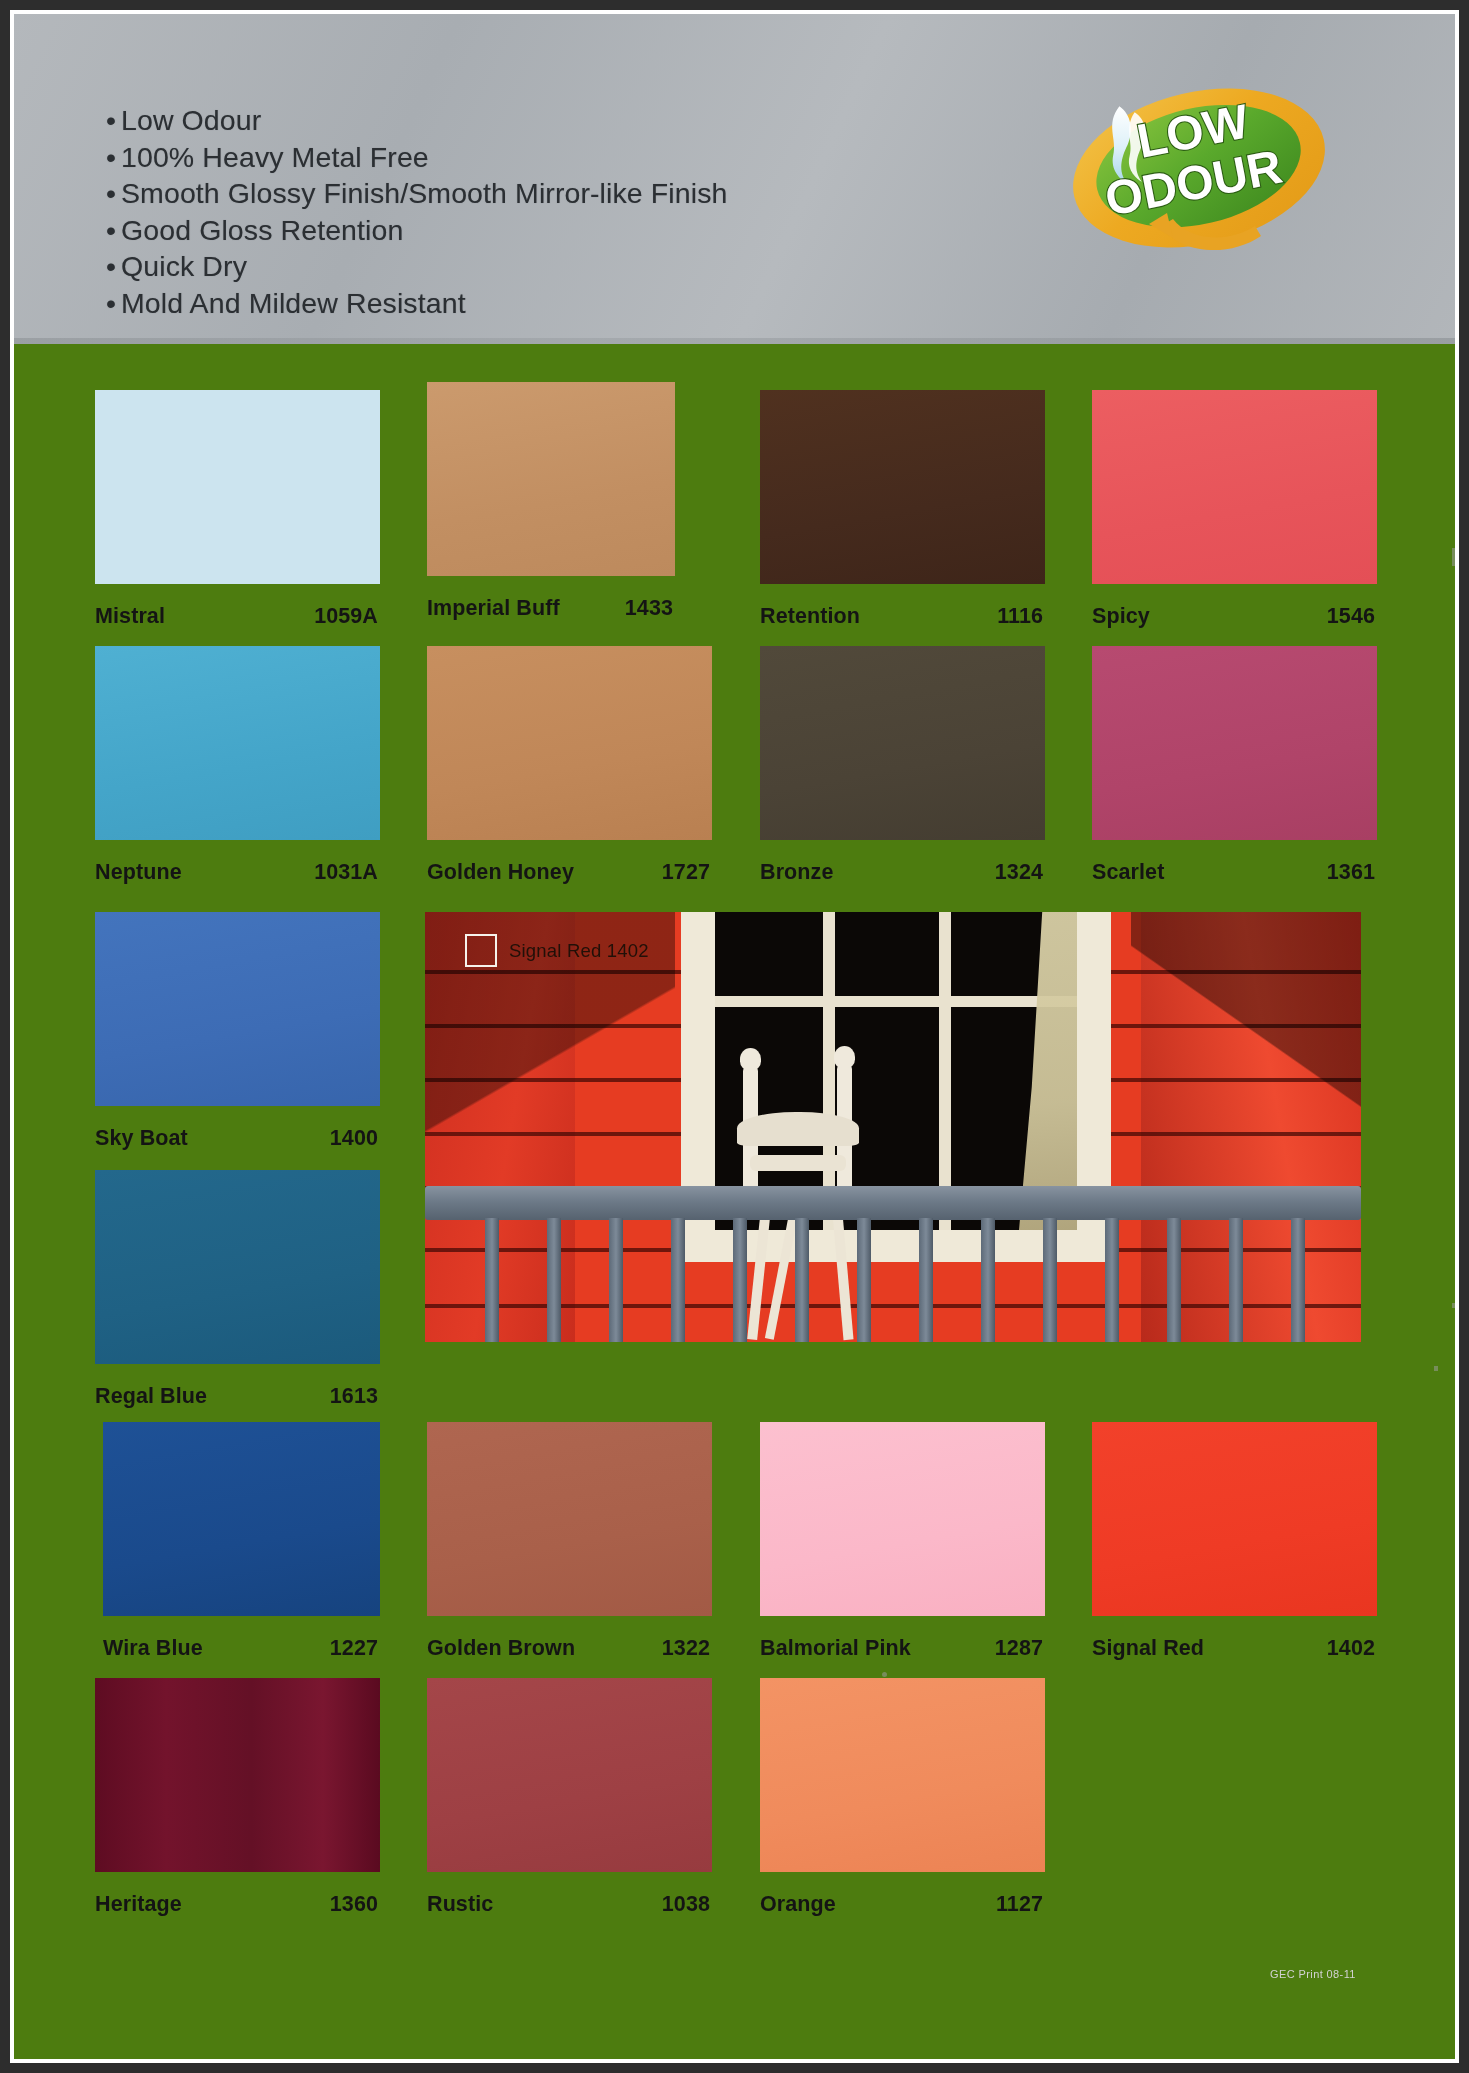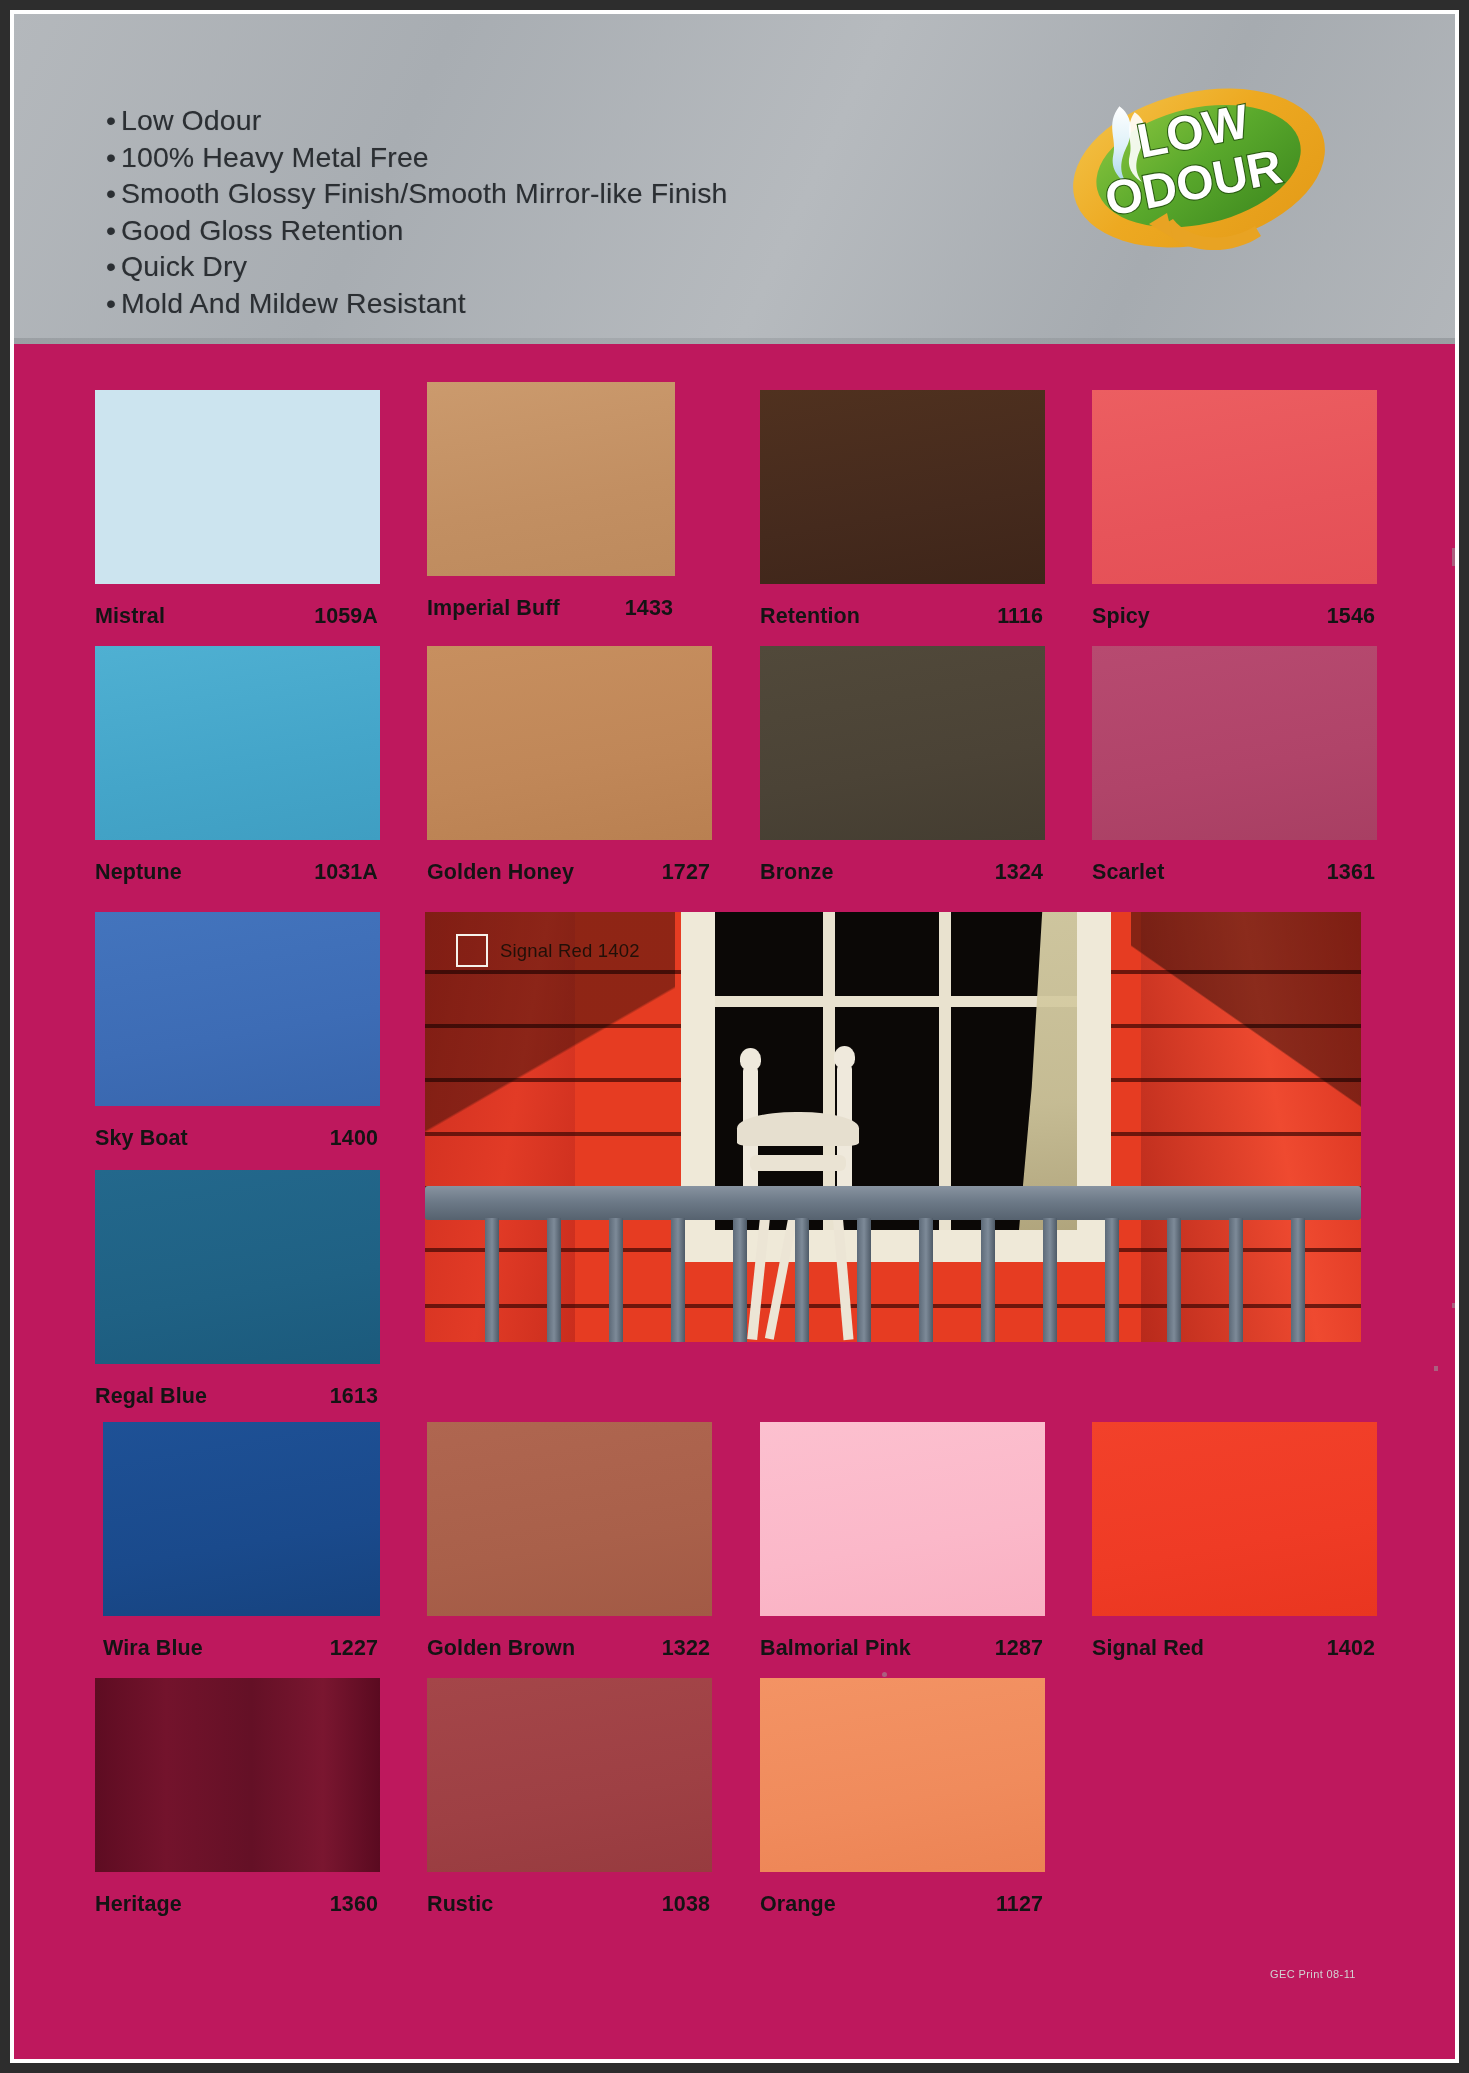--- a/index.html
+++ b/index.html
@@ -5,21 +5,21 @@
 <style>
   html,body{margin:0;padding:0;background:#6e6e6e;}
   body{
     font-family:"Liberation Sans", sans-serif;
     -webkit-font-smoothing:antialiased;
   }
   .page{
     position:relative;
     width:1469px;
     height:2073px;
-    background:#be185d;
+    background:#4d7c0f;
     overflow:hidden;
     box-sizing:border-box;
   }
   
   .scan-frame{
     position:absolute;
     inset:0;
     border:10px solid #2d2d2d;
     box-sizing:border-box;
     pointer-events:none;
@@ -169,21 +169,21 @@
   
   .rail-top{
     position:absolute;left:0;right:0;height:34px;
     background:linear-gradient(180deg,#8893a0,#6d7a88 45%,#56626f);
     border-radius:3px;
   }
   .baluster{
     position:absolute;width:14px;background:linear-gradient(90deg,#5d6a78,#7d8a98 50%,#4e5a67);
   }
   .photo-tag{
-    position:absolute;left:31px;top:22px;
+    position:absolute;left:40px;top:22px;
     display:flex;align-items:center;gap:12px;
     z-index:5;
   }
   .photo-tag .box{
     width:28px;height:29px;border:2.5px solid #f6f2ec;background:transparent;
     flex:0 0 auto;
   }
   .photo-tag .txt{
     font-size:18.5px;color:#211008;font-weight:400;letter-spacing:.2px;white-space:nowrap;
   }

